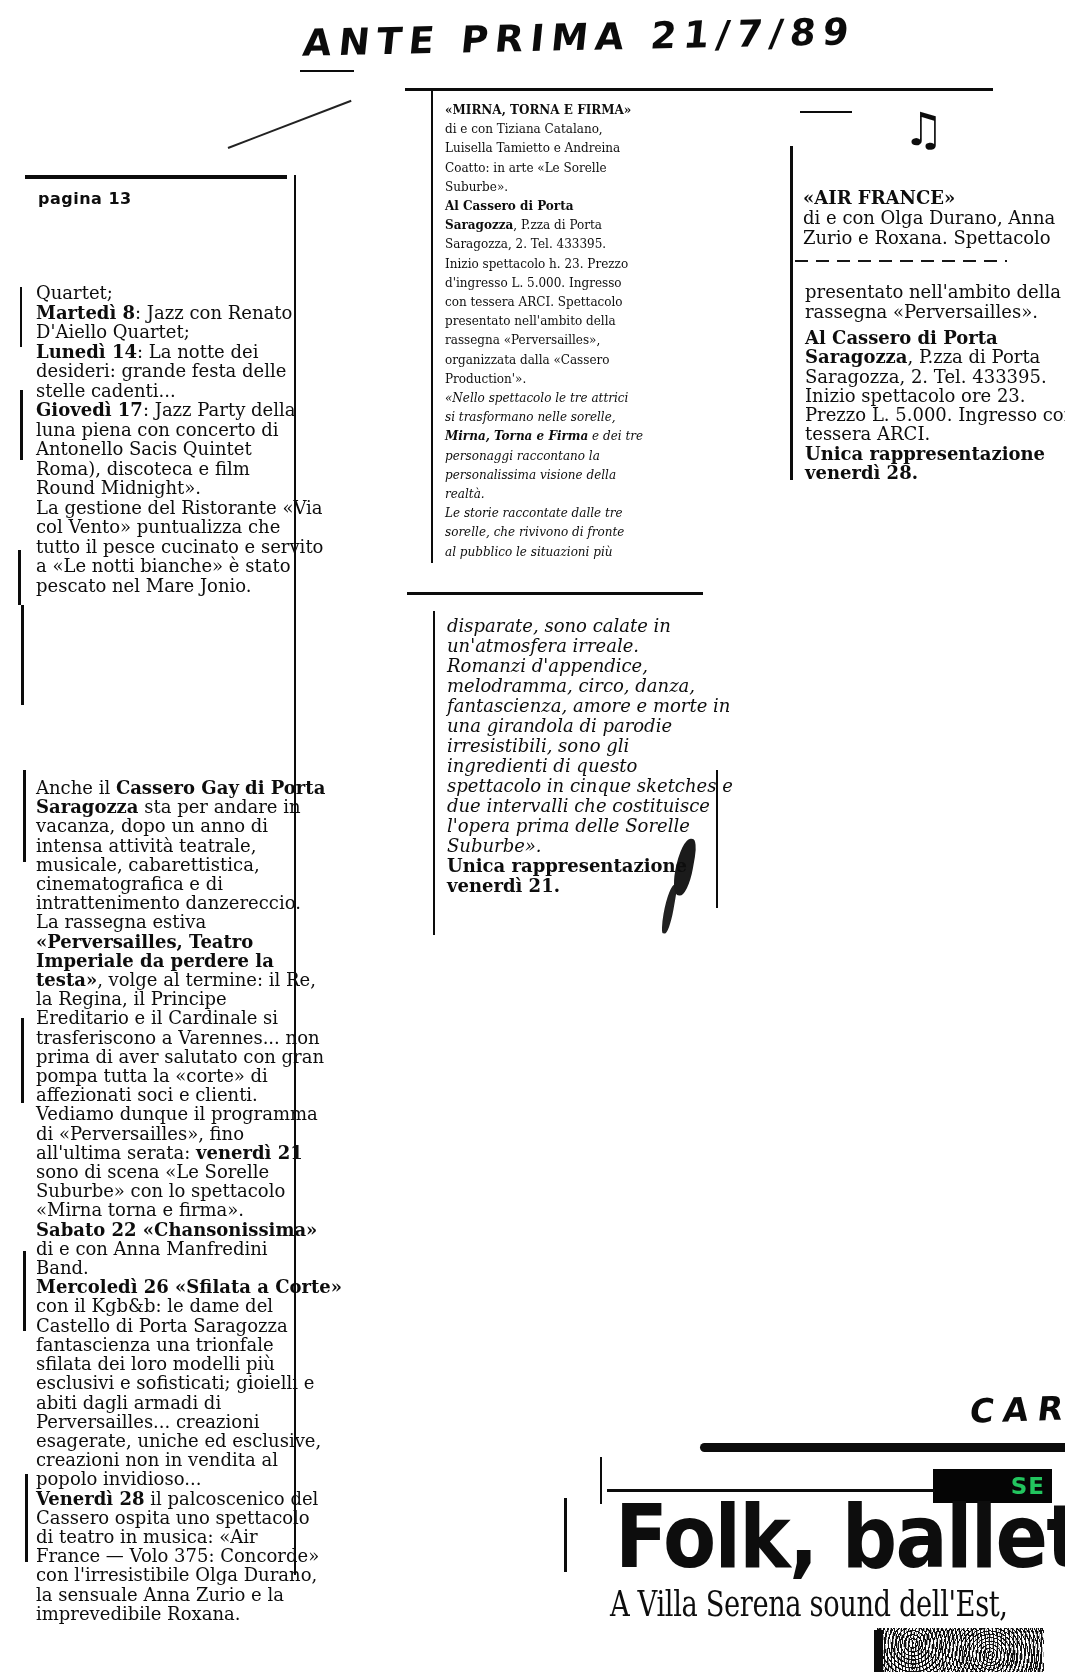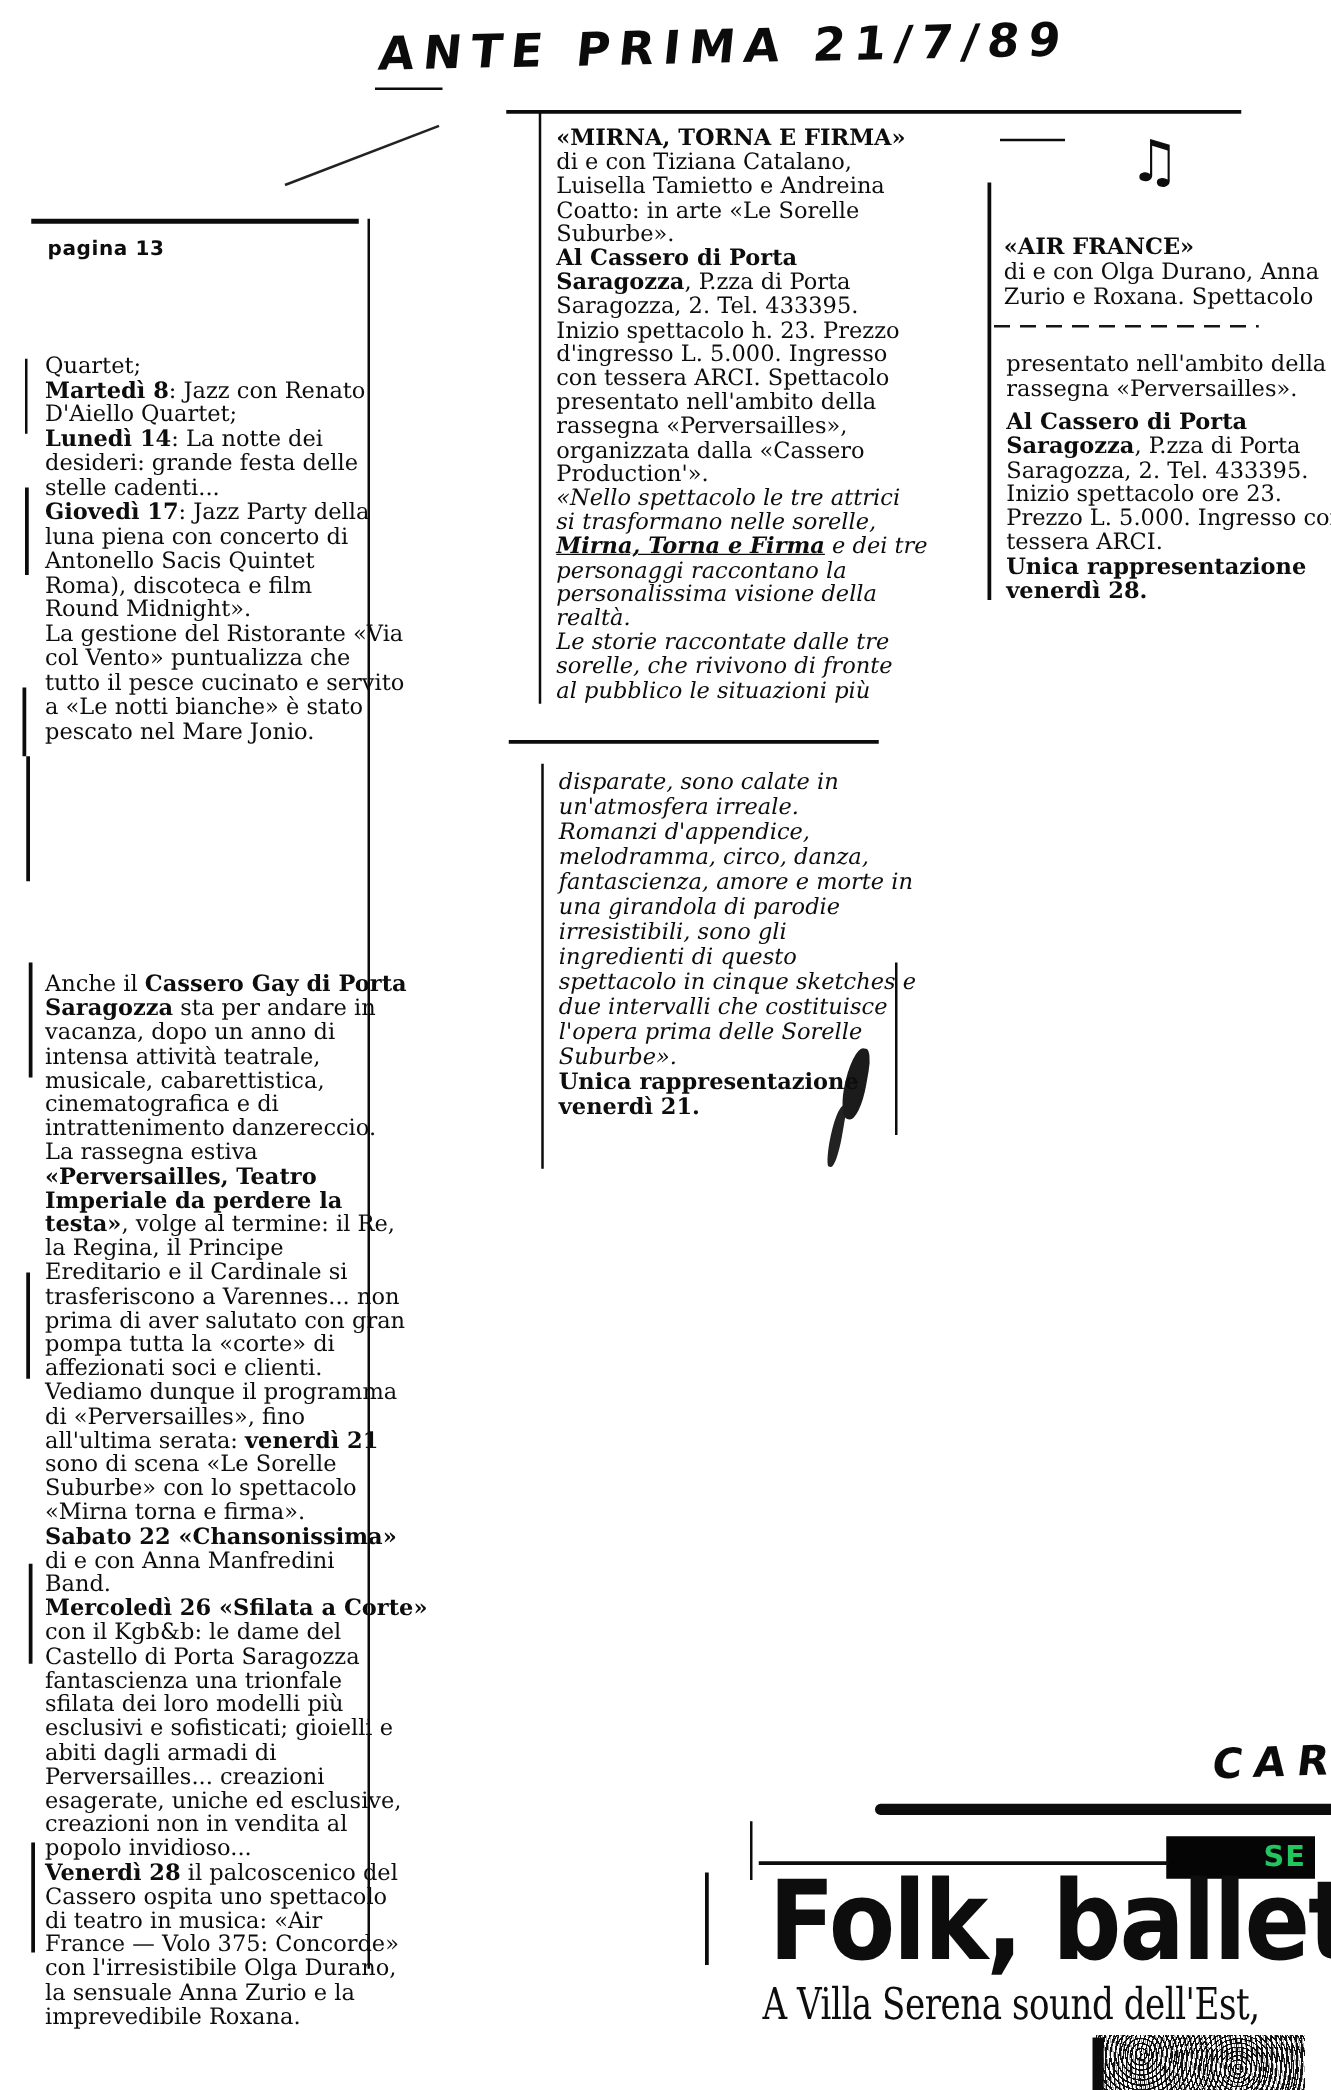--- a/index.html
+++ b/index.html
@@ -21,29 +21,29 @@
         transform:rotate(-21deg);transform-origin:left center;}
   .smudge{position:absolute;left:676px;top:838px;width:17px;height:58px;background:#1b1b1b;
         border-radius:60% 30% 50% 40%;transform:rotate(10deg);
         box-shadow:-8px 44px 0 -4px #222;}
   
   .tcol{position:absolute;font-size:18px;line-height:19.2px;}
   .tcol .ln{white-space:pre;}
   .seg-r{font-weight:normal;font-style:normal;}
   .seg-b{font-weight:bold;}
   .seg-i{font-style:italic;}
-  .seg-bi{font-weight:bold;font-style:italic;text-decoration:underline;}
+  .seg-bi{font-weight:bold;font-style:italic;}
   .pagina{position:absolute;left:38px;top:189px;font-family:"DejaVu Sans",sans-serif;
         font-weight:bold;font-size:16px;letter-spacing:.5px;}
   .listing{left:36px;top:283px;line-height:19.5px;}
   .vac-heading{position:absolute;left:34px;top:606px;font-family:"DejaVu Sans",sans-serif;
         font-weight:bold;font-style:italic;font-size:27px;line-height:39px;letter-spacing:.2px;}
   .vac-heading .ln{white-space:pre;}
   .lbody{left:36px;top:778px;}
-  .mirna1{left:445px;top:101px;font-size:18px;}
+  .mirna1{left:445px;top:101px;font-size:12px;}
   .mirna2{left:447px;top:616px;font-size:18px;line-height:20px;}
   .af1{left:803px;top:188px;line-height:20px;}
   .af2a{left:805px;top:282px;line-height:19.5px;}
   .af2b{left:805px;top:328px;line-height:19.3px;}
   .note{position:absolute;left:903px;top:106px;font-family:"DejaVu Sans",sans-serif;
         font-size:46px;line-height:46px;}
   
   .folk-bar{left:700px;top:1443px;width:365px;height:9px;border-radius:5px 0 0 5px;}
   .se-box{position:absolute;left:933px;top:1469px;width:119px;height:34px;background:#050505;
         display:flex;align-items:center;justify-content:flex-end;padding-right:7px;

